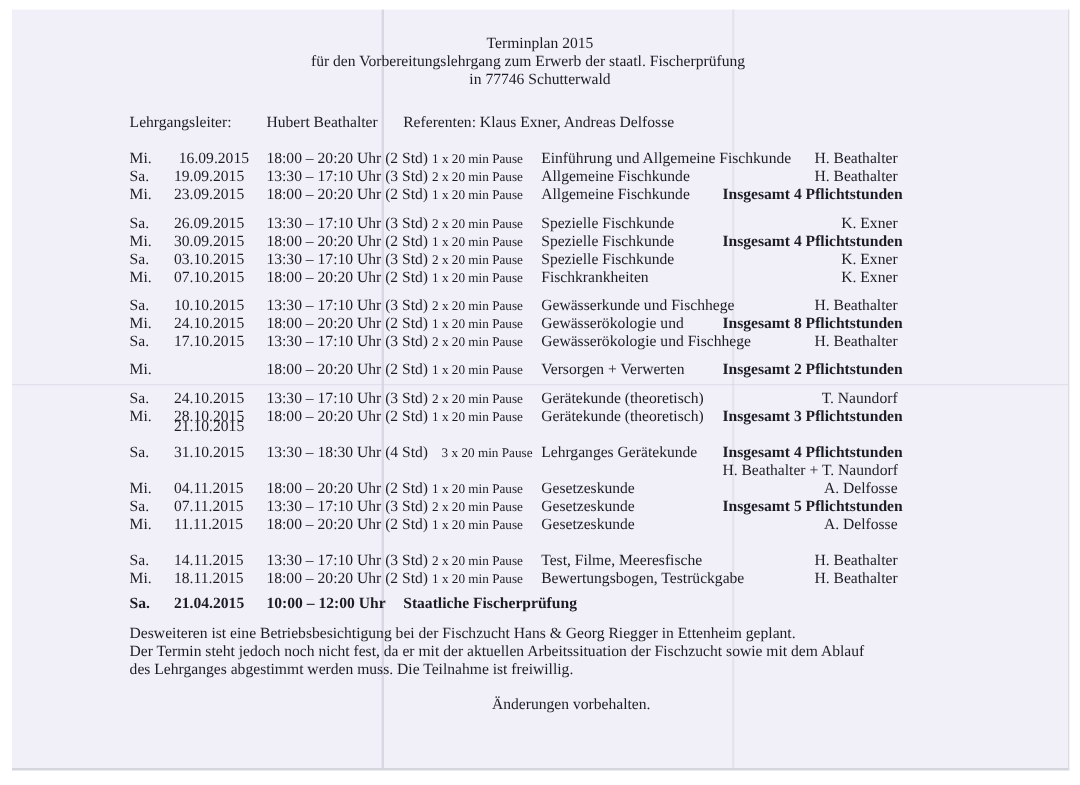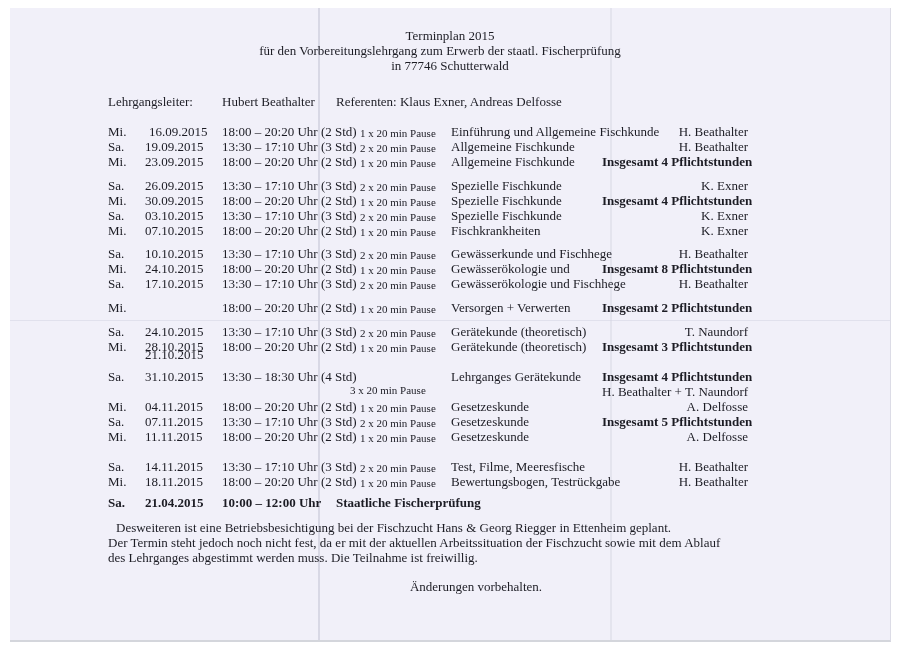--- a/index.html
+++ b/index.html
@@ -113,21 +113,21 @@
     <div class="t " style="top: 324px; left: auto; right: 152px; text-align: right;">T. Naundorf</div>
     <div class="t " style="top: 339px; left: 108px;">Mi.</div>
     <div class="t " style="top: 339px; left: 145px;">28.10.2015</div>
     <div class="t " style="top: 339px; left: 222px;">18:00 – 20:20 Uhr (2 Std)</div>
     <div class="t small" style="left: 360px; top: 341px;">1 x 20 min Pause</div>
     <div class="t " style="top: 339px; left: 451px;">Gerätekunde (theoretisch)</div>
     <div class="t b" style="top: 339px; left: 602px;">Insgesamt 3 Pflichtstunden</div>
     <div class="t " style="top: 369px; left: 108px;">Sa.</div>
     <div class="t " style="top: 369px; left: 145px;">31.10.2015</div>
     <div class="t " style="top: 369px; left: 222px;">13:30 – 18:30 Uhr (4 Std)</div>
-    <div class="t small" style="left: 350px; top: 371px; margin-top: 12px;">3 x 20 min Pause</div>
+    <div class="t small" style="left: 368px; top: 371px;">3 x 20 min Pause</div>
     <div class="t " style="top: 369px; left: 451px;">Lehrganges Gerätekunde</div>
     <div class="t b" style="top: 369px; left: 602px;">Insgesamt 4 Pflichtstunden</div>
     <div class="t" style="top: 384px; left: 602px;">H. Beathalter + T. Naundorf</div>
     <div class="t " style="top: 399px; left: 108px;">Mi.</div>
     <div class="t " style="top: 399px; left: 145px;">04.11.2015</div>
     <div class="t " style="top: 399px; left: 222px;">18:00 – 20:20 Uhr (2 Std)</div>
     <div class="t small" style="left: 360px; top: 401px;">1 x 20 min Pause</div>
     <div class="t " style="top: 399px; left: 451px;">Gesetzeskunde</div>
     <div class="t " style="top: 399px; left: auto; right: 152px; text-align: right;">A. Delfosse</div>
     <div class="t " style="top: 414px; left: 108px;">Sa.</div>
@@ -154,16 +154,16 @@
     <div class="t small" style="left: 360px; top: 476px;">1 x 20 min Pause</div>
     <div class="t " style="top: 474px; left: 451px;">Bewertungsbogen, Testrückgabe</div>
     <div class="t " style="top: 474px; left: auto; right: 152px; text-align: right;">H. Beathalter</div>
   </div>
 
 <div class="t b" style="top:495px;left:108px">Sa.</div>
 <div class="t b" style="top:495px;left:145px">21.04.2015</div>
 <div class="t b" style="top:495px;left:222px">10:00 – 12:00 Uhr</div>
 <div class="t b" style="top:495px;left:336px">Staatliche Fischerprüfung</div>
 
-<div class="t" style="top:520px;left:116px">Desweiteren ist eine Betriebsbesichtigung bei der Fischzucht Hans &amp; Georg Riegger in Ettenheim geplant.</div>
+<div class="t" style="top:520px;left:108px">Desweiteren ist eine Betriebsbesichtigung bei der Fischzucht Hans &amp; Georg Riegger in Ettenheim geplant.</div>
 <div class="t" style="top:535px;left:108px">Der Termin steht jedoch noch nicht fest, da er mit der aktuellen Arbeitssituation der Fischzucht sowie mit dem Ablauf</div>
 <div class="t" style="top:550px;left:108px">des Lehrganges abgestimmt werden muss. Die Teilnahme ist freiwillig.</div>
 <div class="t c" style="top:579px;left:26px">Änderungen vorbehalten.</div>
 
 </body></html>

